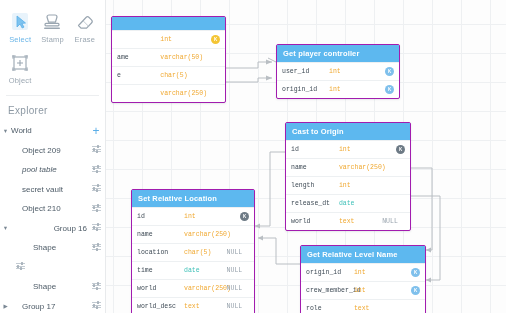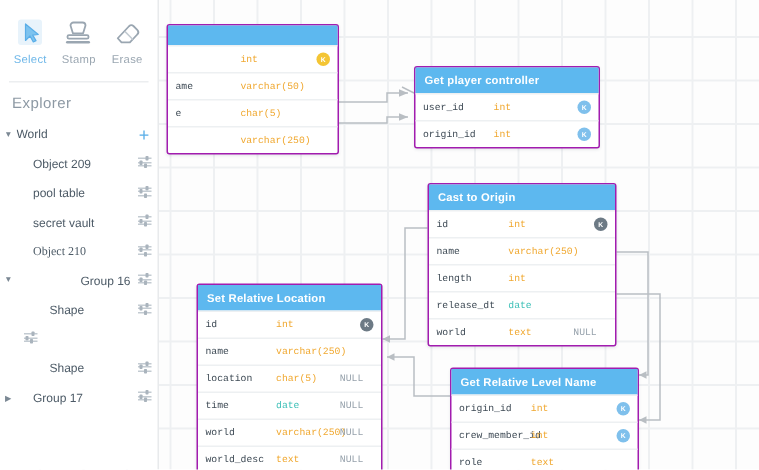--- a/index.html
+++ b/index.html
@@ -154,50 +154,69 @@
         <span class="glyph">
           <svg width="22" height="22" viewBox="0 0 22 22">
             <path d="M4.5,14.5 L12,6.5 a2.2,2.2 0 0 1 3.1,0 l2.4,2.4 a2.2,2.2 0 0 1 0,3.1
                      L12.6,17.2 L7,17.2 Z" fill="none" stroke="#9aa6b1" stroke-width="1.2" stroke-linejoin="round"></path>
             <path d="M9.2,9.9 L14.6,15.3" stroke="#c2cad1" stroke-width="1"></path>
           </svg>
         </span>
         <span class="tlabel">Erase</span>
       </div>
 
+      <div class="tool">
+        <span class="glyph">
+          <svg width="22" height="22" viewBox="0 0 22 22">
+            <rect x="5" y="5" width="12" height="12" fill="none" stroke="#9aa6b1" stroke-width="1.1"></rect>
+            <path d="M11,8 v6 M8,11 h6" stroke="#9aa6b1" stroke-width="1.1"></path>
+            <g fill="#9aa6b1">
+              <rect x="3.4" y="3.4" width="3.2" height="1.1"></rect>
+                <rect x="3.4" y="3.4" width="1.1" height="3.2"></rect>
+              <rect x="15.4" y="3.4" width="3.2" height="1.1"></rect>
+                <rect x="17.5" y="3.4" width="1.1" height="3.2"></rect>
+              <rect x="3.4" y="17.5" width="3.2" height="1.1"></rect>
+                <rect x="3.4" y="15.4" width="1.1" height="3.2"></rect>
+              <rect x="15.4" y="17.5" width="3.2" height="1.1"></rect>
+                <rect x="17.5" y="15.4" width="1.1" height="3.2"></rect>
+            </g>
+          </svg>
+        </span>
+        <span class="tlabel">Object</span>
+      </div>
     </div>
 
     <div class="toolsep"></div>
 
     <div class="exp-title">Explorer</div>
 
     <div id="explorer-list">
         <div class="row">
           <span class="caret">▼</span>
           <span class="rlabel" style="padding-left: 0px;">World</span>
           <span class="rtool"><span class="plus">+</span></span>
         </div>
         <div class="row">
           <span class="caret">&nbsp;</span>
           <span class="rlabel" style="padding-left: 11px;">Object 209</span>
           <span class="rtool"><span class="sliders"><i></i><i></i><i></i></span></span>
         </div>
         <div class="row">
           <span class="caret">&nbsp;</span>
-          <span class="rlabel" style="padding-left: 11px;">pool table</span>
+          <span class="rlabel" style="padding-left: 11px; font-style: italic;">pool table</span>
           <span class="rtool"><span class="sliders"><i></i><i></i><i></i></span></span>
         </div>
         <div class="row">
           <span class="caret">&nbsp;</span>
           <span class="rlabel" style="padding-left: 11px;">secret vault</span>
           <span class="rtool"><span class="sliders"><i></i><i></i><i></i></span></span>
         </div>
         <div class="row">
           <span class="caret">&nbsp;</span>
-          <span class="rlabel" style="padding-left: 11px; font-family: Liberation Serif, serif;">Object 210</span>
+          <span class="rlabel" style="padding-left: 11px;">Object 210</span>
           <span class="rtool"><span class="sliders"><i></i><i></i><i></i></span></span>
         </div>
         <div class="row">
           <span class="caret">▼</span>
           <span class="rlabel" style="padding-left: 11px; text-align: right;">Group 16</span>
           <span class="rtool"><span class="sliders"><i></i><i></i><i></i></span></span>
         </div>
         <div class="row">
           <span class="caret">&nbsp;</span>
           <span class="rlabel" style="padding-left: 22px;">Shape</span>

